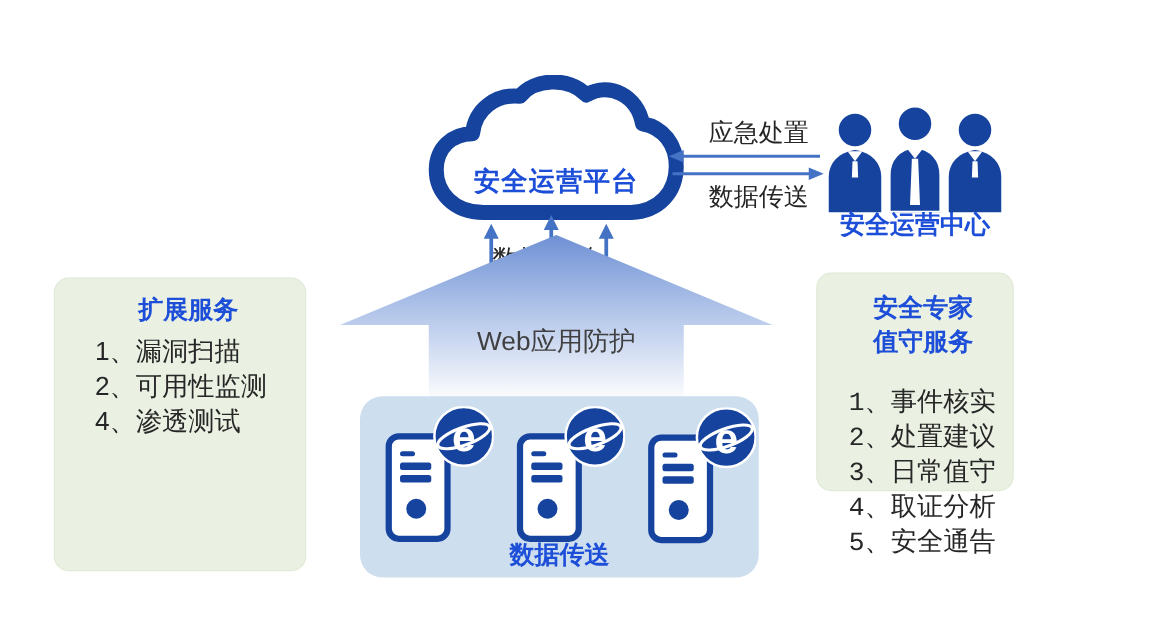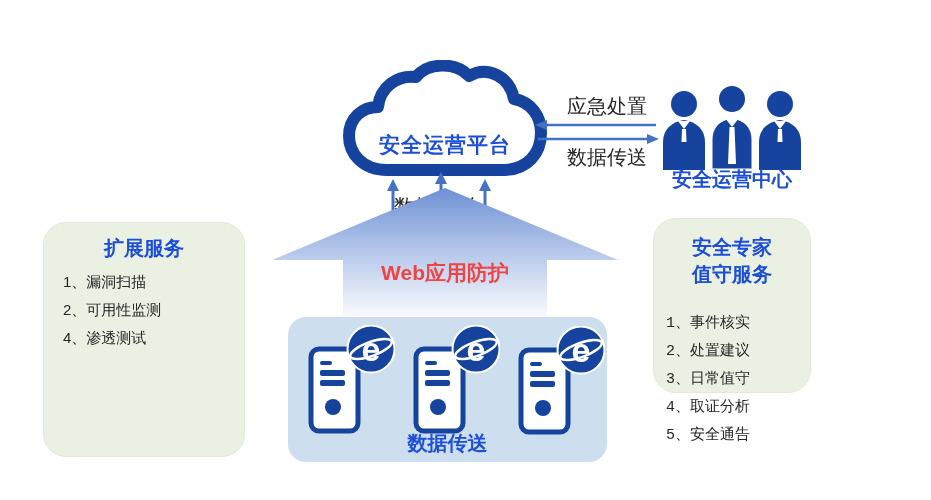--- a/index.html
+++ b/index.html
@@ -1,36 +1,36 @@
 <!DOCTYPE html>
 <html><head>
 <meta charset="utf-8">
 <style>
   html,body{margin:0;padding:0;background:#ffffff;}
   body{font-family:"Liberation Sans","DejaVu Sans",sans-serif;}
   .stage{position:relative;width:931px;height:500px;background:#ffffff;overflow:hidden;}
   .abs{position:absolute;}
   .label-red{color:#1d4ed8;font-weight:bold;}
   .label-dark{color:#262626;}
-  .label-navy{color:#ef4444;font-weight:bold;}
+  .label-navy{color:#404040;font-weight:normal;}
   .center{text-align:center;}
 
   .cloud-label{left:341px;top:131px;width:208px;font-size:21px;letter-spacing:1px;}
   .upload-label{left:394px;top:193px;font-size:21px;}
   .waf-label{left:330px;top:259px;width:230px;font-size:21px;}
 
   .site-box{left:288px;top:317px;width:319px;height:145px;background:#cddeef;border-radius:18px;}
   .site-label{left:0;top:113px;width:100%;font-size:20px;}
 
-  .panel{background:#eaf1e3;border-radius:23px;border:1px solid #e0ead6;box-sizing:border-box;}
+  .panel{background:#eaf1e3;border-radius:12px;border:1px solid #e0ead6;box-sizing:border-box;padding-left:13px;}
   .panel-left{left:43px;top:222px;width:202px;height:235px;}
   .panel-right{left:653px;top:218px;width:158px;height:175px;}
   .panel-title{font-size:20px;line-height:27px;margin-top:12px;}
   .panel-right .panel-title{margin-top:15px;}
-  .panel-list{margin:6px 0 0 0;padding:0 0 0 19px;list-style:none;font-size:15px;line-height:28px;color:#262626;}
+  .panel-list{margin:6px 0 0 0;padding:0 0 0 19px;list-style:none;font-size:21px;line-height:28px;color:#262626;}
   .panel-right .panel-list{margin-top:22px;padding-left:12px;font-family:Liberation Mono, monospace;}
 
   .people-svg{left:662px;top:84px;}
   .soc-label{left:653px;top:166px;width:158px;font-size:20px;}
   .emergency-label{left:548px;top:93px;width:118px;font-size:20px;}
   .socdata-label{left:548px;top:144px;width:118px;font-size:20px;}
 
   .cloud-svg{left:341px;top:60px;}
   .uparrows-svg{left:380px;top:168px;}
   .bigarrow-svg{left:270px;top:186px;}

